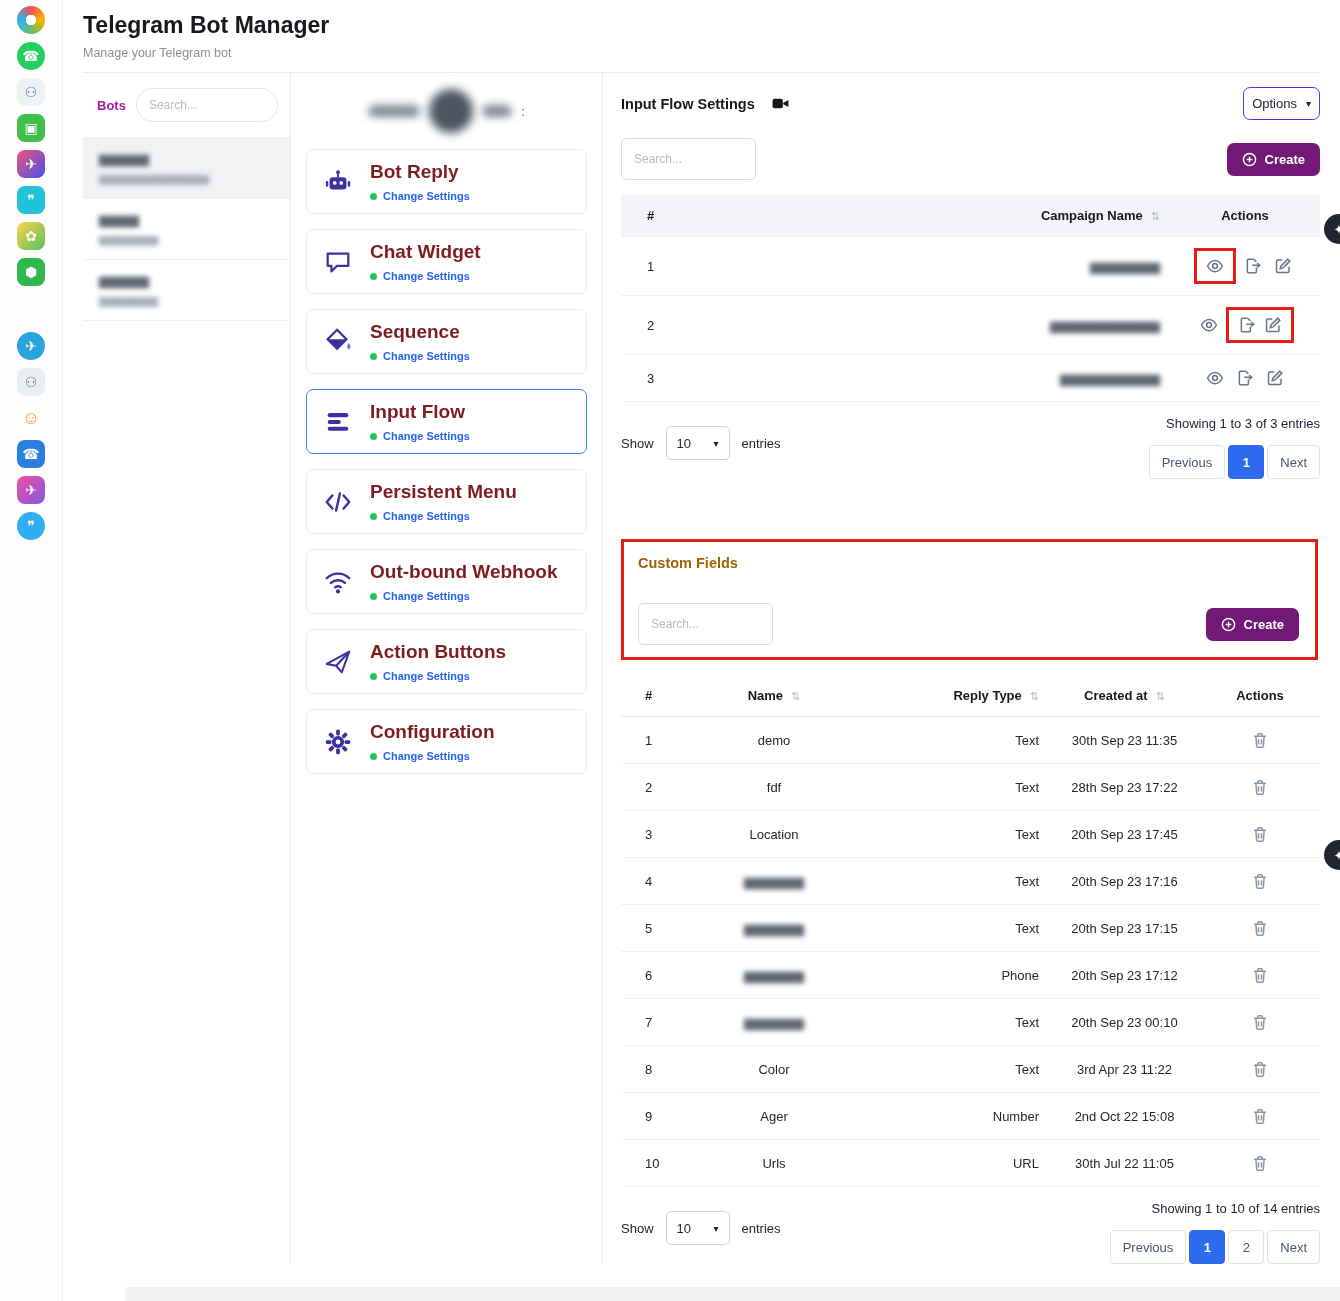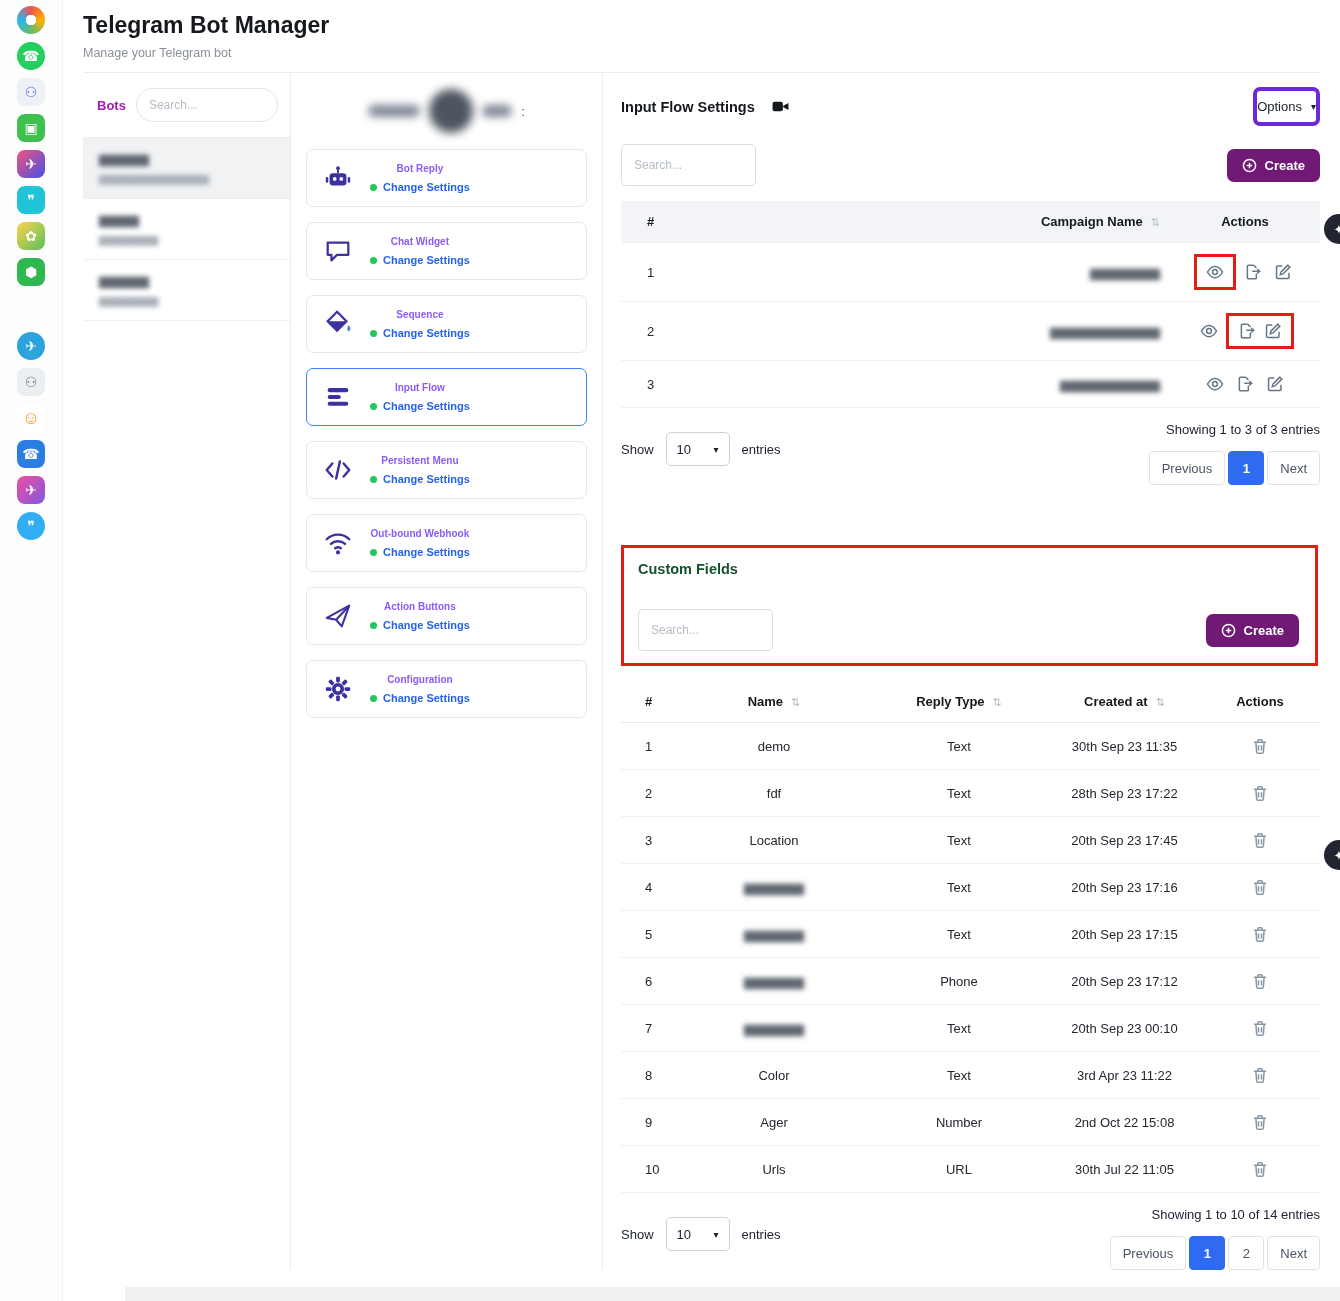--- a/index.html
+++ b/index.html
@@ -49,32 +49,32 @@
 .settings-panel { width:312px; border-right:1px solid #ececec; padding:0 15px; flex:none; }
 .profile { height:76px; display:flex; align-items:center; justify-content:center; gap:9px; }
 .p-bar { height:12px; border-radius:6px; background:#7d8795; filter:blur(4px); }
 .b1 { width:52px; } .b2 { width:30px; }
 .p-avatar { width:44px; height:44px; border-radius:50%; background:#4c5560; filter:blur(5px); }
 .p-colon { color:#555; font-size:13px; filter:none; }
 .card { border:1px solid #e6e8ec; border-radius:7px; padding:11px 14px; display:flex; align-items:center; gap:15px; margin-bottom:15px; background:#fff; cursor:pointer; }
 .card.active { border-color:#3b82f6; }
 .card-icon { width:34px; height:34px; flex:none; display:flex; align-items:center; justify-content:center; }
 .card-icon svg { width:30px; height:30px; display:block; }
-.card-title { font-size:10px; font-weight:600; color:#8b5cf6;text-align:center; }
+.card-title { font-size:19px; font-weight:600; color:#7f1d1d; }
 .card-action { display:flex; align-items:center; gap:6px; margin-top:7px; cursor:pointer; }
 .dot { width:7px; height:7px; border-radius:50%; background:#22c55e; flex:none; }
 .ca-label { font-size:11px; font-weight:700; color:#2563eb; }
 
 
 .main-panel { flex:1; padding:14px 0 0 18px; position:relative; min-width:0; }
 .sec-head { display:flex; align-items:center; justify-content:space-between; }
 .sec-title-wrap { display:flex; align-items:center; gap:16px; }
 .sec-title { font-size:14.5px; font-weight:700; color:#15181d; }
 .camera-icon svg { width:19px; height:19px; display:block; }
-.btn-options { background:#fff; border:4px solid #6d28d9; border-radius:7px; padding:8px 0; font-size:13px; color:#202534; display:flex; align-items:center; gap:9px; cursor:pointer; }
+.btn-options { background:#fff; border:1px solid #6d28d9; border-radius:7px; padding:8px 8px; font-size:13px; color:#202534; display:flex; align-items:center; gap:9px; cursor:pointer; }
 .caret { font-size:10px; color:#202534; }
 .toolbar { display:flex; justify-content:space-between; align-items:center; margin-top:18px; }
 .box-search { width:135px; height:42px; border:1px solid #d9dde2; border-radius:5px; padding:0 12px; font-size:12px; outline:none; }
 .box-search::placeholder { color:#b6bcc4; }
 .btn-create { background:#701a75; color:#fff; border:none; border-radius:7px; padding:9px 15px; font-size:13px; font-weight:600; display:flex; align-items:center; gap:8px; cursor:pointer; }
 .btn-create svg { width:15px; height:15px; display:block; }
 
 table { width:100%; border-collapse:collapse; margin-top:15px; }
 th { font-size:13px; font-weight:700; color:#15181d; padding:13px 10px; white-space:nowrap; }
 td { font-size:13px; color:#23272e; padding:11px 10px; border-top:1px solid #eef0f2; }
@@ -91,27 +91,27 @@
 .tfoot { margin-top:14px; }
 .tfoot-row { display:flex; justify-content:space-between; align-items:flex-start; }
 .tf-left { display:flex; align-items:center; gap:12px; font-size:13px; color:#202534; margin-top:10px; }
 .pselect { width:64px; height:34px; border:1px solid #ccd2d9; border-radius:5px; display:flex; align-items:center; justify-content:space-between; padding:0 10px; font-size:13px; cursor:pointer; background:#fff; }
 .summary { font-size:13px; color:#202534; text-align:right; }
 .pagination { display:flex; justify-content:flex-end; gap:3px; margin-top:14px; }
 .pg { min-width:36px; height:34px; border:1px solid #dfe3e8; background:#fff; color:#4a5568; font-size:13px; padding:0 12px; display:flex; align-items:center; justify-content:center; cursor:pointer; border-radius:4px; }
 .pg.active { background:#2f6bf0; border-color:#2f6bf0; color:#fff; font-weight:600; }
 
 .hl-section { border:3px solid #e51d15; margin-top:60px; margin-right:2px; padding:13px 16px 12px 14px; }
-.cf-title { font-size:14.5px; font-weight:700; color:#14532d; }
+.cf-title { font-size:14.5px; font-weight:700; color:#a16207; }
 .cf-toolbar { display:flex; justify-content:space-between; align-items:center; margin-top:32px; }
 
 .t2 thead th { border-bottom:1px solid #e8eaed; }
 .t2 .col-num2 { text-align:left; padding-left:24px; width:58px; }
 .t2 .col-name2 { width:190px; text-align:center; }
-.t2 .col-type { width:180px; text-align:center; }
+.t2 .col-type { width:180px; text-align:right; }
 .t2 .col-created { text-align:center; }
 .t2 .col-act2 { width:120px; text-align:center; }
 .t2 tbody tr:last-child td { border-bottom:1px solid #eef0f2; }
 
 
 .fab { position:absolute; width:30px; height:30px; border-radius:50%; background:#20252f; color:#fff; display:flex; align-items:center; justify-content:center; font-size:13px; right:-14px; z-index:6; cursor:pointer; }
 .fab1 { top:214px; } .fab2 { top:840px; }
 .bottom-strip { position:absolute; left:62px; right:0; bottom:0; height:14px; background:#eff1f3; }
 </style>
 </head>

